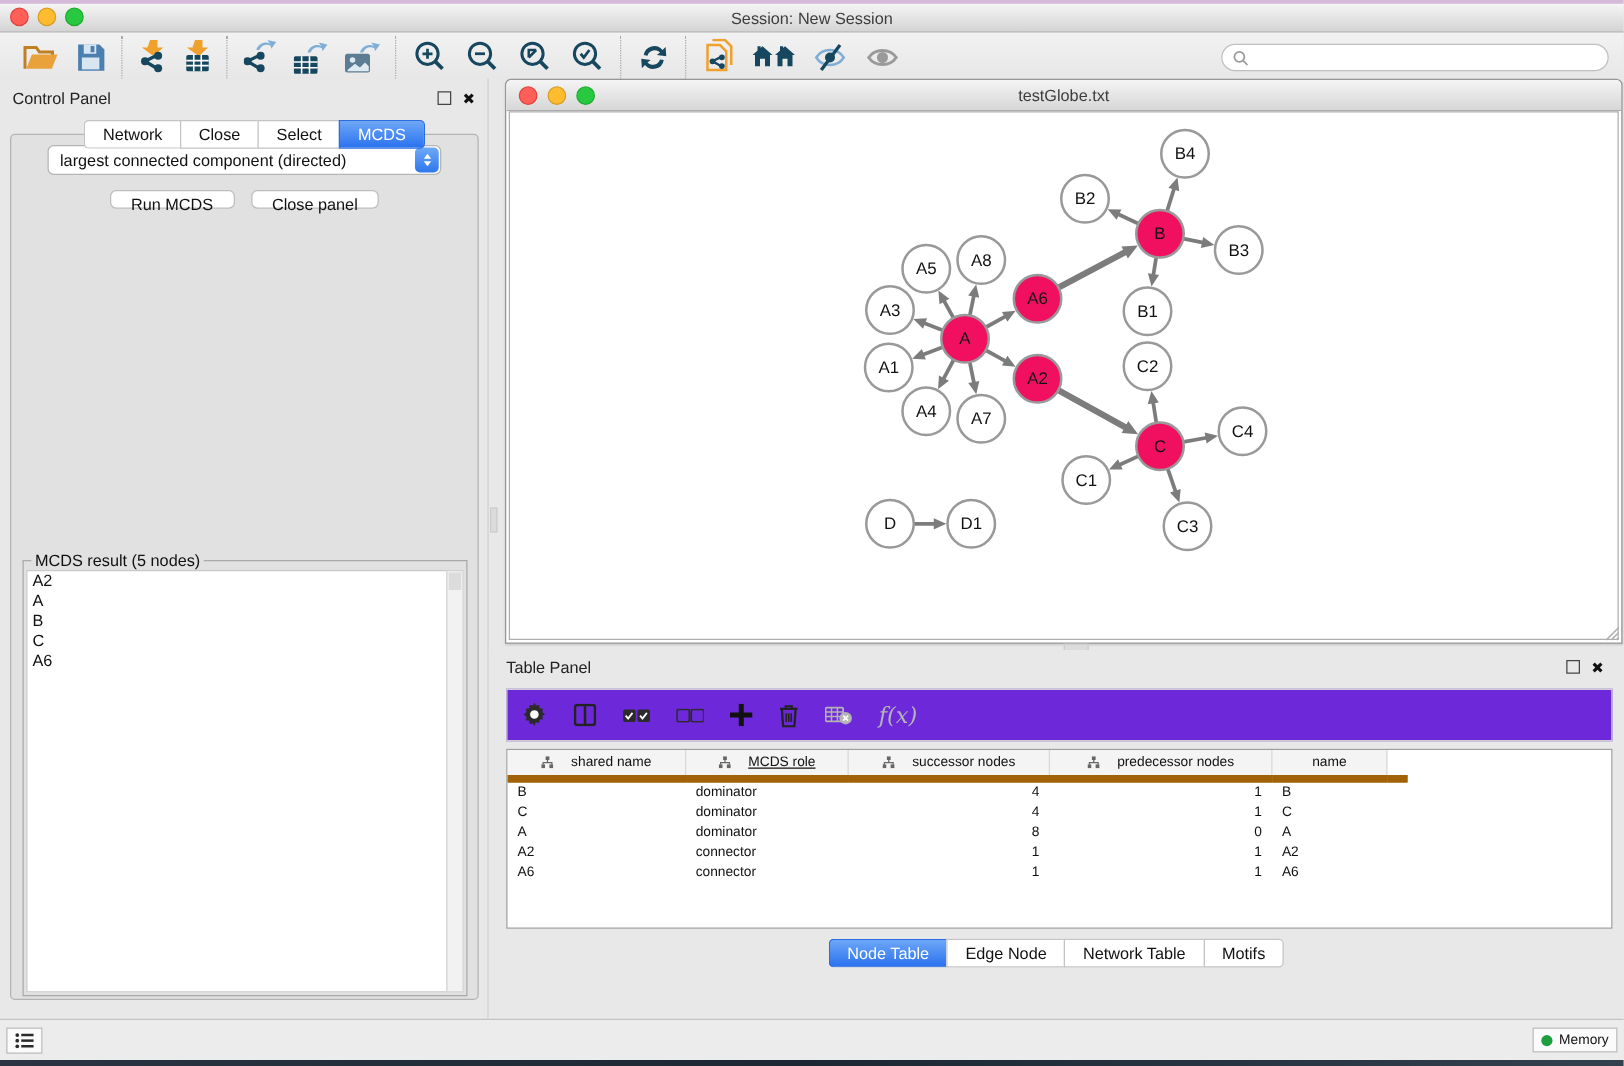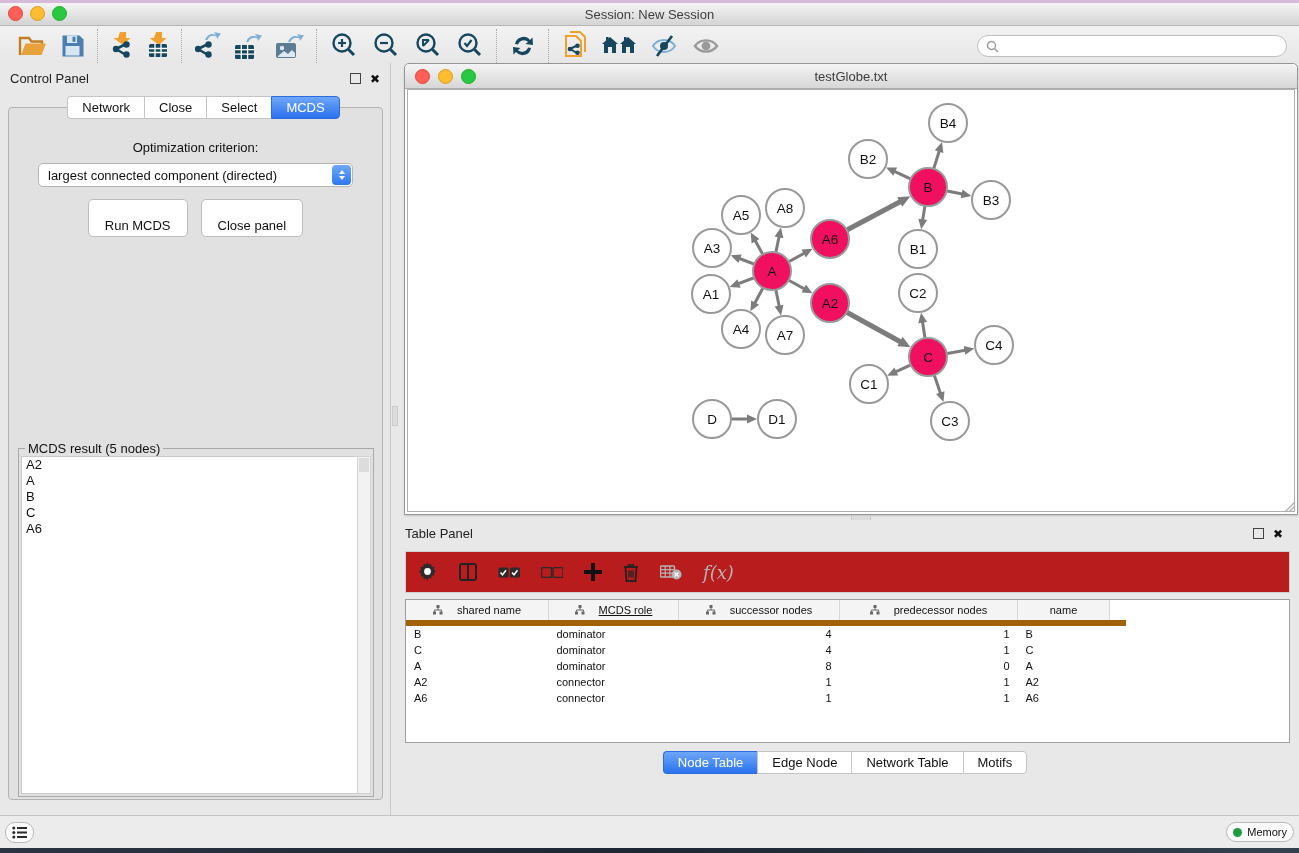--- a/index.html
+++ b/index.html
@@ -30,50 +30,50 @@
   .tab:last-child{border-radius:0 4px 4px 0;border-right:1px solid #c4c4c4;}
   .tab.active{background:linear-gradient(#6ea7f8,#2a72ef);color:#fff;border-color:#2a6de0;}
   .cpanel-body{position:absolute;top:44px;left:8px;right:7px;bottom:15px;background:#e1e1e1;border:1px solid #b3b3b3;border-radius:4px;}
   .opt-label{text-align:center;margin-top:32px;font-size:13px;color:#111;}
   .combo{margin:8px auto 0 auto;width:313px;height:22px;background:#fff;border:1px solid #b5b5b5;border-radius:5px;display:flex;align-items:center;position:relative;}
   .combo .combo-text{font-size:13px;color:#111;padding-left:9px;flex:1;white-space:nowrap;}
   .combo .stepper{width:19px;height:20px;margin:1px;border-radius:4px;background:linear-gradient(#6fa9f8,#2d77ee);display:flex;flex-direction:column;align-items:center;justify-content:center;gap:2px;}
   .chev-up{width:0;height:0;border-left:3.5px solid transparent;border-right:3.5px solid transparent;border-bottom:4px solid #fff;}
   .chev-dn{width:0;height:0;border-left:3.5px solid transparent;border-right:3.5px solid transparent;border-top:4px solid #fff;}
   .btnrow{display:flex;justify-content:center;gap:13px;margin-top:12px;}
-  .macbtn{background:#fff;border:1px solid #bdbdbd;border-radius:5px;font-size:13px;color:#111;padding:18px 16px;height:15px;line-height:15px;cursor:pointer;}
+  .macbtn{background:#fff;border:1px solid #bdbdbd;border-radius:5px;font-size:13px;color:#111;padding:3px 16px;height:15px;line-height:15px;cursor:pointer;}
   .resultbox{position:absolute;left:9px;right:8px;top:340px;bottom:2px;border:1px solid #a9a9a9;}
   .resultbox .grouplabel{position:absolute;top:-8px;left:6px;background:#e1e1e1;padding:0 3px;font-size:13px;color:#111;}
   .resultlist{position:absolute;left:2px;right:14px;top:7px;bottom:2px;background:#fff;border:1px solid #c9c9c9;overflow:hidden;}
   .resultlist .item{font-size:13px;color:#111;padding:0 4px;line-height:16px;}
   .vscroll{position:absolute;right:2px;top:7px;bottom:2px;width:12px;background:#f2f2f2;border:1px solid #d2d2d2;}
   .vscroll .thumb{position:absolute;top:1px;left:1px;right:1px;height:14px;background:#dcdcdc;}
   
   .rarea{flex:1;position:relative;background:#e8e8e8;}
   .netwin{position:absolute;left:13px;top:0;right:1px;height:450px;background:#fff;border:1px solid #969696;border-radius:5px 5px 0 0;box-shadow:0 1px 2px rgba(0,0,0,.15);}
   .netwin .wtitle{height:24px;background:linear-gradient(#f4f4f4,#d7d7d7);border-bottom:1px solid #ababab;border-radius:5px 5px 0 0;display:flex;align-items:center;justify-content:center;position:relative;}
   .netwin .wtitle .wname{font-size:13px;color:#3d3d3d;}
   .wlights{position:absolute;left:10px;top:5px;display:flex;gap:8px;}
   .canvas{position:absolute;left:2px;right:2px;top:25px;bottom:2px;background:#fff;border:1px solid #aeaeae;overflow:hidden;}
   .resize-grip{position:absolute;right:1px;bottom:1px;}
   .gripper-h{position:absolute;left:50%;bottom:-7px;width:18px;height:4px;background:#dcdcdc;border:1px solid #cccccc;}
   .gripper-v{position:absolute;left:-13px;top:342px;width:4px;height:18px;background:#dcdcdc;border:1px solid #cccccc;}
   
   .tpanel{position:absolute;left:0px;top:457px;right:0;bottom:0;background:#e8e8e8;}
   .tpanel-header{display:flex;align-items:center;padding:6px 16px 0 14px;font-size:13px;color:#222;}
-  .ttoolbar{position:absolute;left:14px;right:9px;top:31px;height:40px;background:#b91c1c;border:1px solid #cfcfcf;display:flex;align-items:center;gap:21px;padding:0 12px;}
+  .ttoolbar{position:absolute;left:14px;right:9px;top:31px;height:40px;background:#6d28d9;border:1px solid #cfcfcf;display:flex;align-items:center;gap:21px;padding:0 12px;}
   .tablebox{position:absolute;left:14px;right:9px;top:79px;bottom:72px;background:#fff;border:1px solid #9e9e9e;overflow:hidden;}
   table.dtable{border-collapse:collapse;font-size:11px;color:#111;table-layout:fixed;}
   table.dtable th{background:#f4f4f4;border-right:1px solid #d8d8d8;border-bottom:6px solid #a16207;font-weight:normal;height:20px;padding:0 4px;white-space:nowrap;}
   table.dtable th .hwrap{display:flex;align-items:center;justify-content:center;gap:14px;}
   table.dtable td{height:16px;padding:0 8px;white-space:nowrap;}
   td.al{text-align:left;}td.ar{text-align:right;}
   .ttabs{position:absolute;left:0;right:0;bottom:41px;display:flex;justify-content:center;}
   .statusbar{position:absolute;left:0;right:0;bottom:5px;height:33px;background:#ececec;border-top:1px solid #c4c4c4;display:flex;align-items:center;padding:0 5px;box-sizing:border-box;}
-  .sbtn{background:#fbfbfb;border:1px solid #b9b9b9;border-radius:10px;display:flex;align-items:center;gap:5px;padding:3px 6px;cursor:pointer;}
+  .sbtn{background:#fbfbfb;border:1px solid #b9b9b9;border-radius:0;display:flex;align-items:center;gap:5px;padding:3px 6px;cursor:pointer;}
   .membtn{margin-left:auto;font-size:11px;color:#111;}
   .memdot{width:9px;height:9px;border-radius:50%;background:#1d9e3f;display:inline-block;}
   .desktop-strip{position:absolute;left:0;right:0;bottom:0;height:5px;background:linear-gradient(90deg,#2a3442,#1c2733,#33404e);}
   svg{display:block;}
 </style>
 </head>
 <body>
 
 <div class="titlebar">
   <div class="lights">
@@ -256,21 +256,20 @@
         <span class="close-ic">✖</span>
       </span>
     </div>
     <div class="tabsrow" id="cp-tabs">
         <div class="tab">Network</div>
         <div class="tab">Close</div>
         <div class="tab">Select</div>
         <div class="tab active">MCDS</div>
       </div>
     <div class="cpanel-body">
-      <div class="opt-label">Optimization criterion:</div>
       <div class="combo">
         <span class="combo-text">largest connected component (directed)</span>
         <span class="stepper">
             <span class="chev-up"></span>
             <span class="chev-dn"></span>
           </span>
       </div>
       <div class="btnrow">
         <button class="macbtn">Run MCDS</button>
         <button class="macbtn">Close panel</button>

